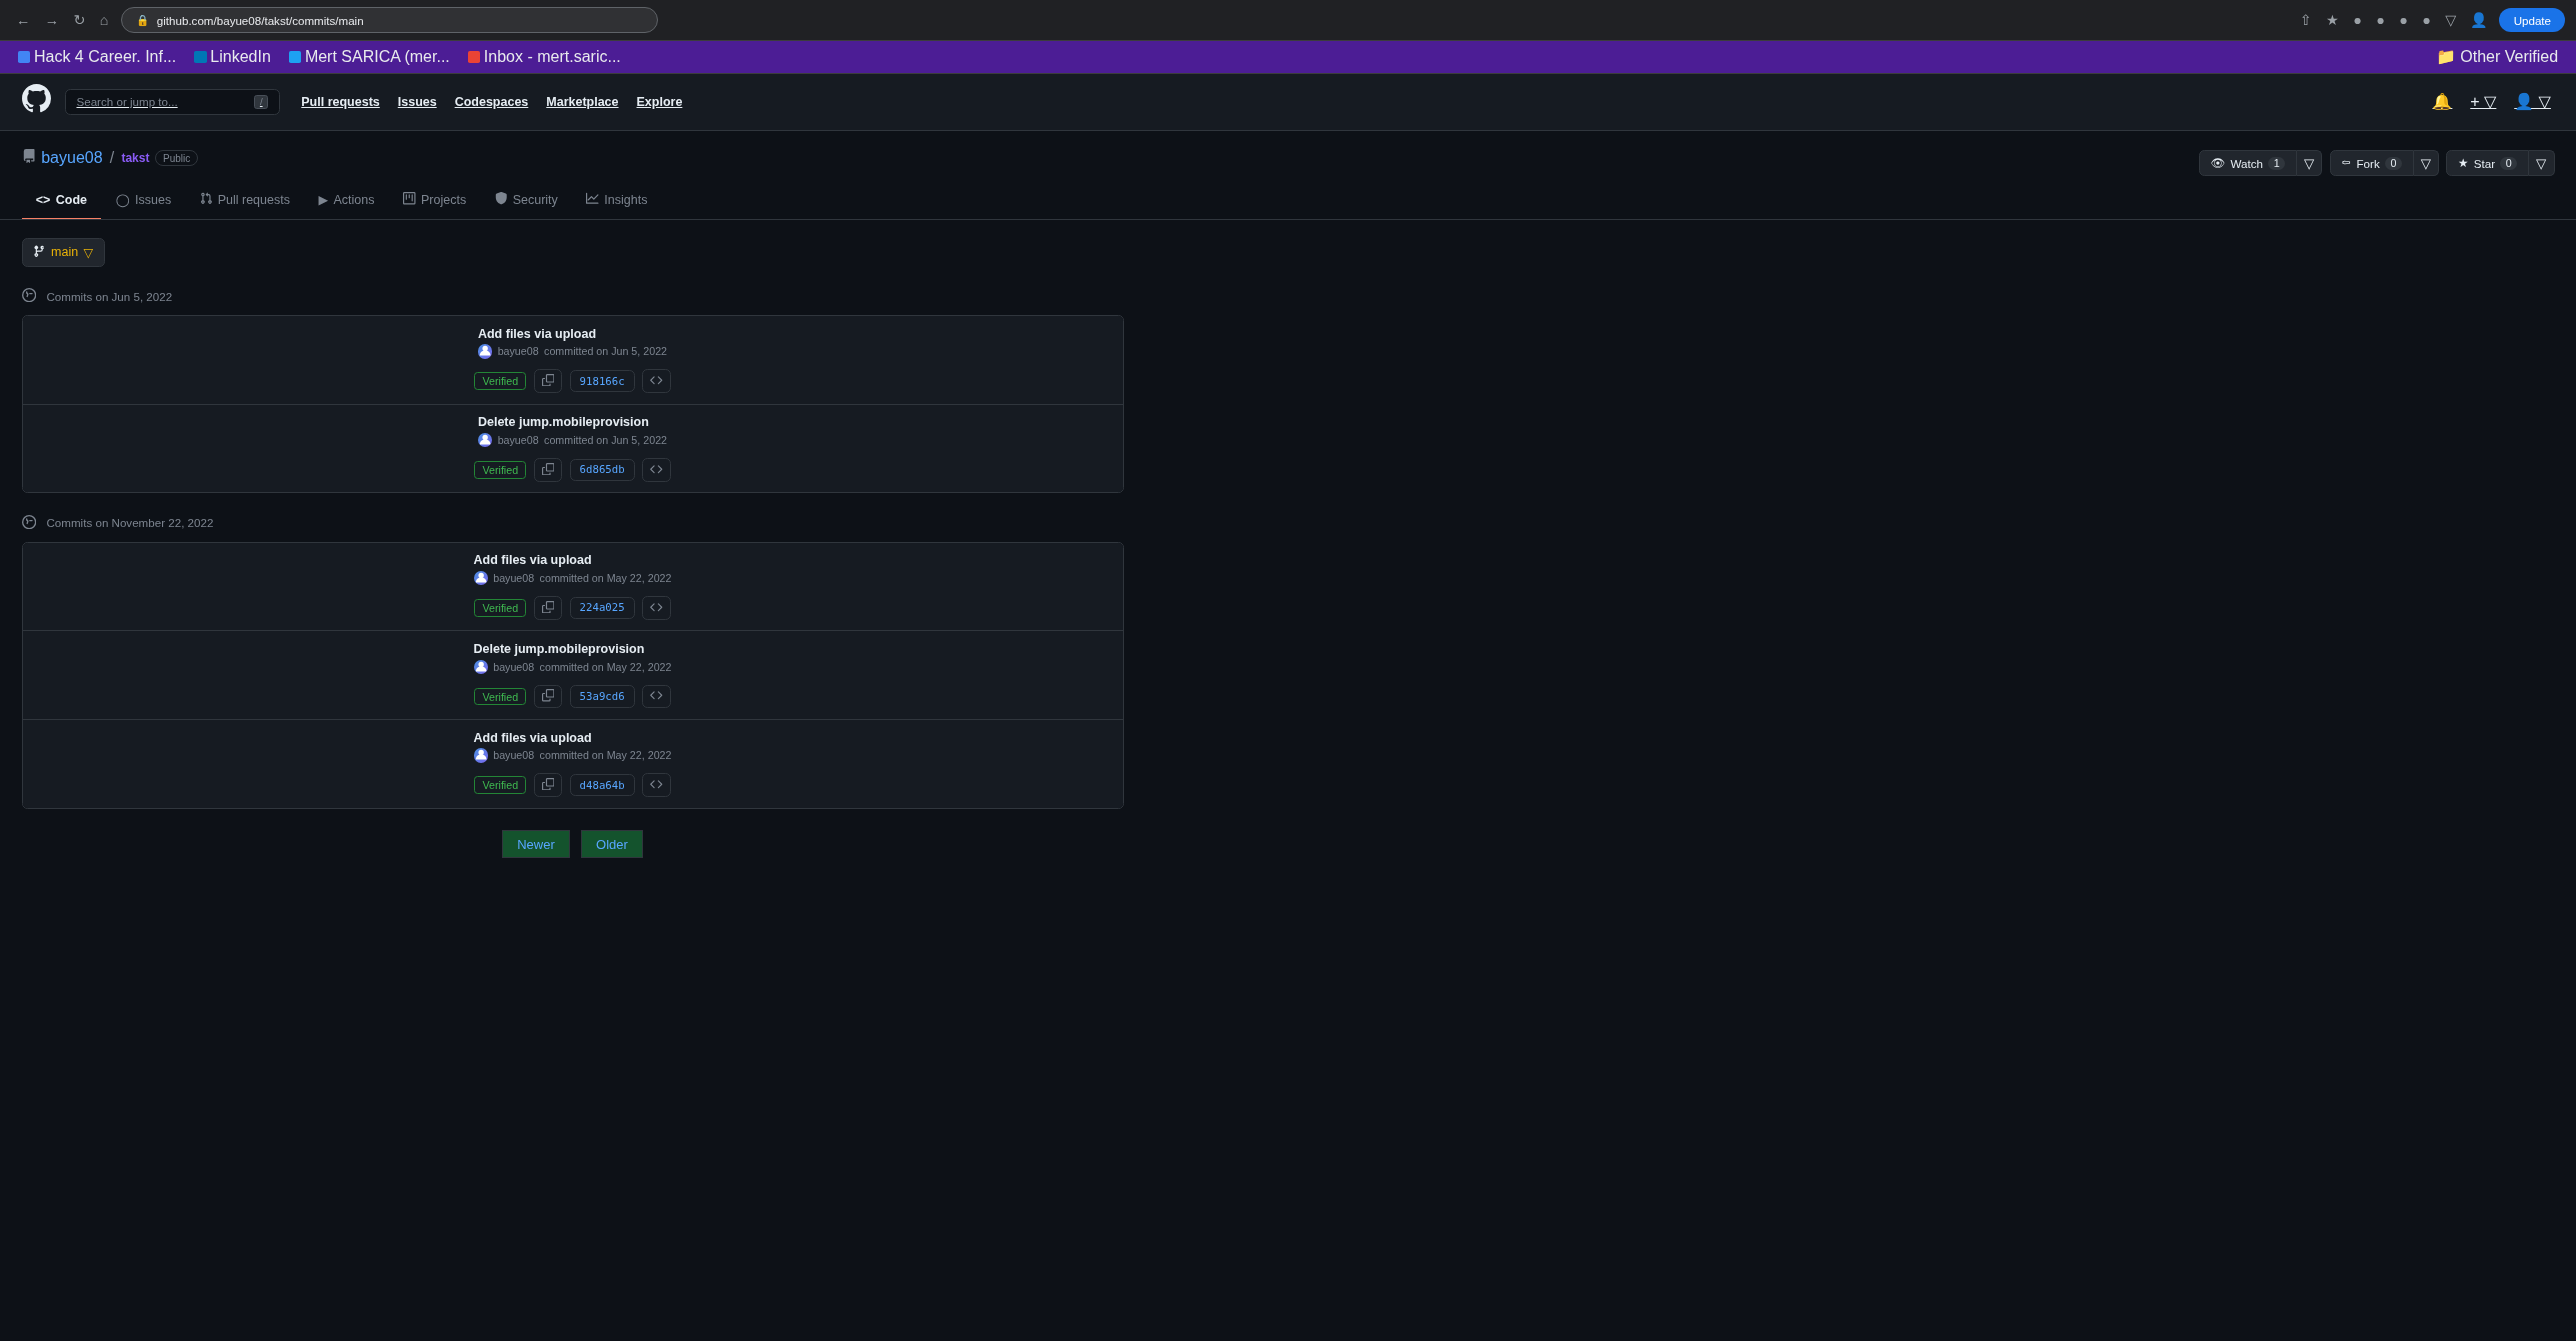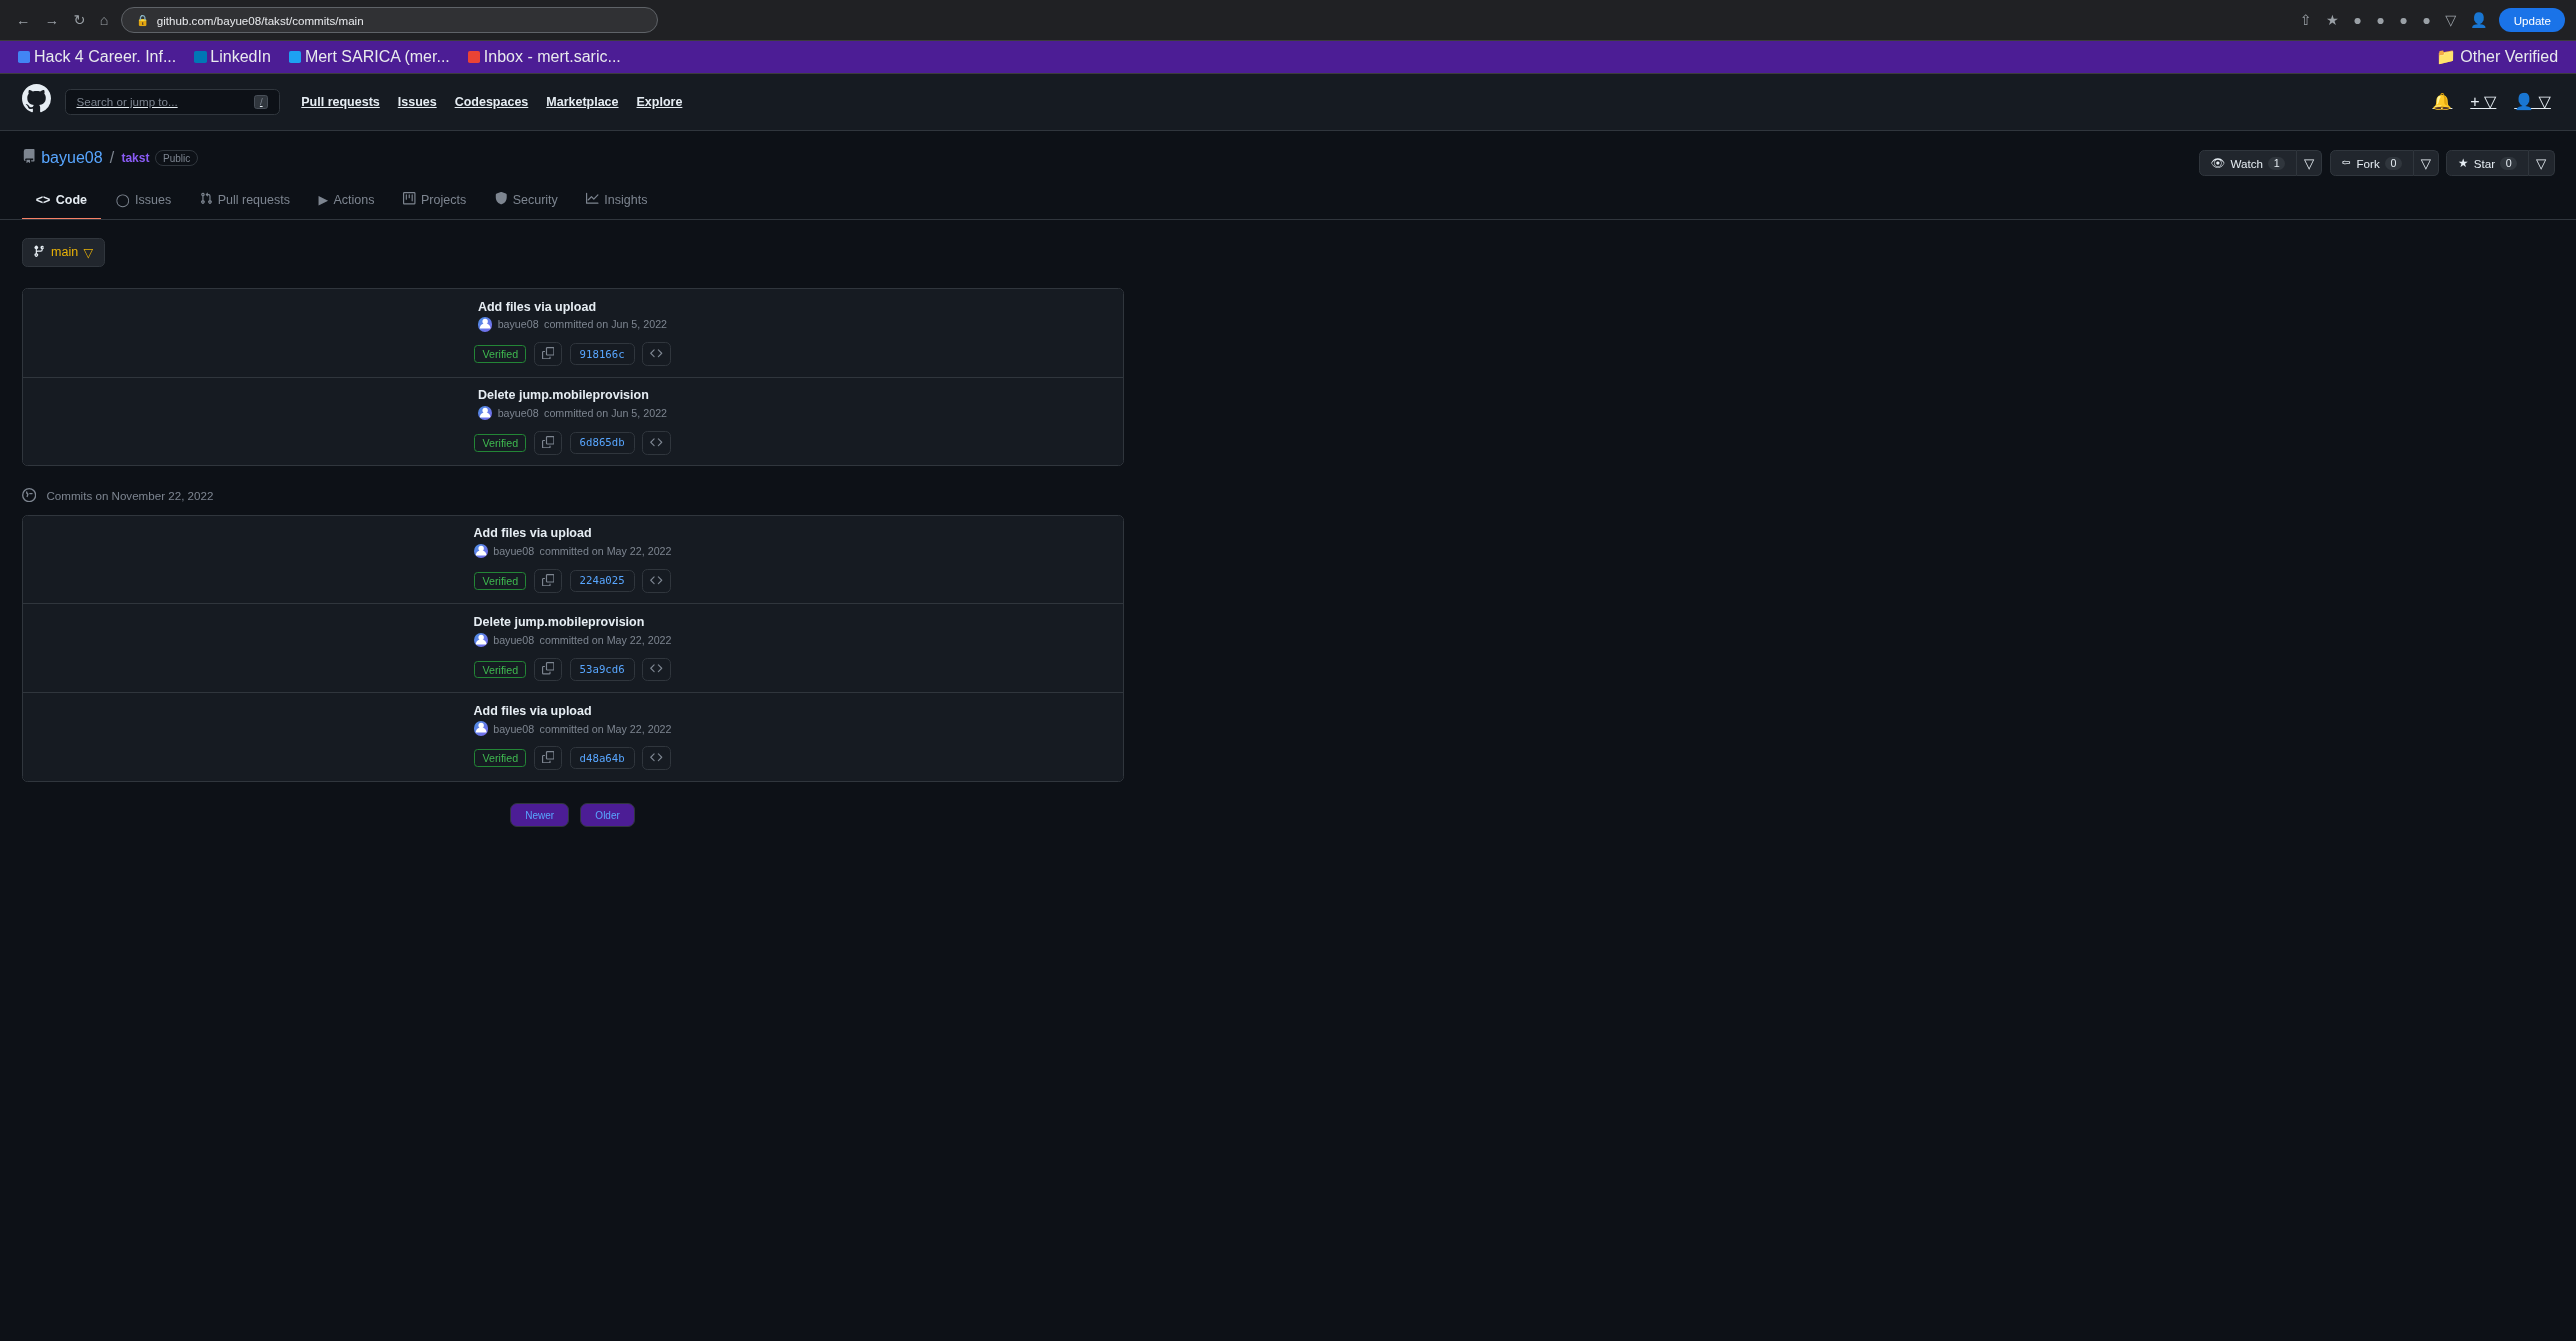--- a/index.html
+++ b/index.html
@@ -407,27 +407,27 @@
     }
 
     
     .pagination {
       display: flex;
       justify-content: center;
       gap: 10.7px;
       margin-top: 21.5px;
     }
     .page-btn {
-      background: #4c1d95;
-      border: 0.9px solid #30363d;
-      border-radius: 7px;
+      background: #14532d;
+      border: 0.9px solid #30363d;
+      border-radius: 0;
       color: #58a6ff;
       padding: 5.4px 14.3px;
       cursor: pointer;
-      font-size: 10px;
+      font-size: 13px;
     }
 
     .gh-header-top {
       display: flex;
       align-items: center;
       width: 100%;
       gap: 14.3px;
     }
     .repo-header-row {
       display: flex;
@@ -606,20 +606,28 @@
     <span>
       <svg width="12.5" height="12.5" viewBox="0 0 16 16" fill="#e6edf3">
         <path d="M9.5 3.25a2.25 2.25 0 113 2.122V6A2.5 2.5 0 0110 8.5H6a1 1 0 00-1 1v1.128a2.251 2.251 0 11-1.5 0V5.372a2.25 2.25 0 111.5 0v1.836A2.492 2.492 0 016 7h4a1 1 0 001-1v-.628A2.25 2.25 0 019.5 3.25zM4.25 12a.75.75 0 100 1.5.75.75 0 000-1.5zM3.5 3.25a.75.75 0 111.5 0 .75.75 0 01-1.5 0zm9.25-.75a.75.75 0 100 1.5.75.75 0 000-1.5z"></path>
       </svg>
     </span>
     <span>main</span>
     <span>▽</span>
   </button>
 
   <div>
+    <div class="commits-date-header">
+      <span style="color:#7d8590;">
+        <svg width="14.3" height="14.3" viewBox="0 0 16 16" fill="#7d8590">
+          <path d="M1.5 8a6.5 6.5 0 1113 0 6.5 6.5 0 01-13 0zM8 0a8 8 0 100 16A8 8 0 008 0zM6.379 5.227A.25.25 0 016 5v-.75a.75.75 0 00-1.5 0v.75c0 .932.487 1.75 1.218 2.222l-.684 2.053-.001.002-.001.001-.001.002v.003a.75.75 0 001.422.474l.66-1.978A2.25 2.25 0 006.379 5.227zM8.75 5.5a.75.75 0 000 1.5h2.5a.75.75 0 000-1.5h-2.5z"></path>
+        </svg>
+      </span>
+      <span>Commits on Jun 5, 2022</span>
+    </div>
     <div class="commits-group">
 
       <div class="commit-row">
         <div class="commit-info">
           <a class="commit-title">Add files via upload</a>
           <div class="commit-meta">
             <span class="commit-avatar">
               <svg width="14.3" height="14.3" viewBox="0 0 16 16" fill="#fff">
                 <circle cx="8" cy="5" r="3"></circle>
                 <path d="M2 13c0-3.314 2.686-6 6-6s6 2.686 6 6"></path>

